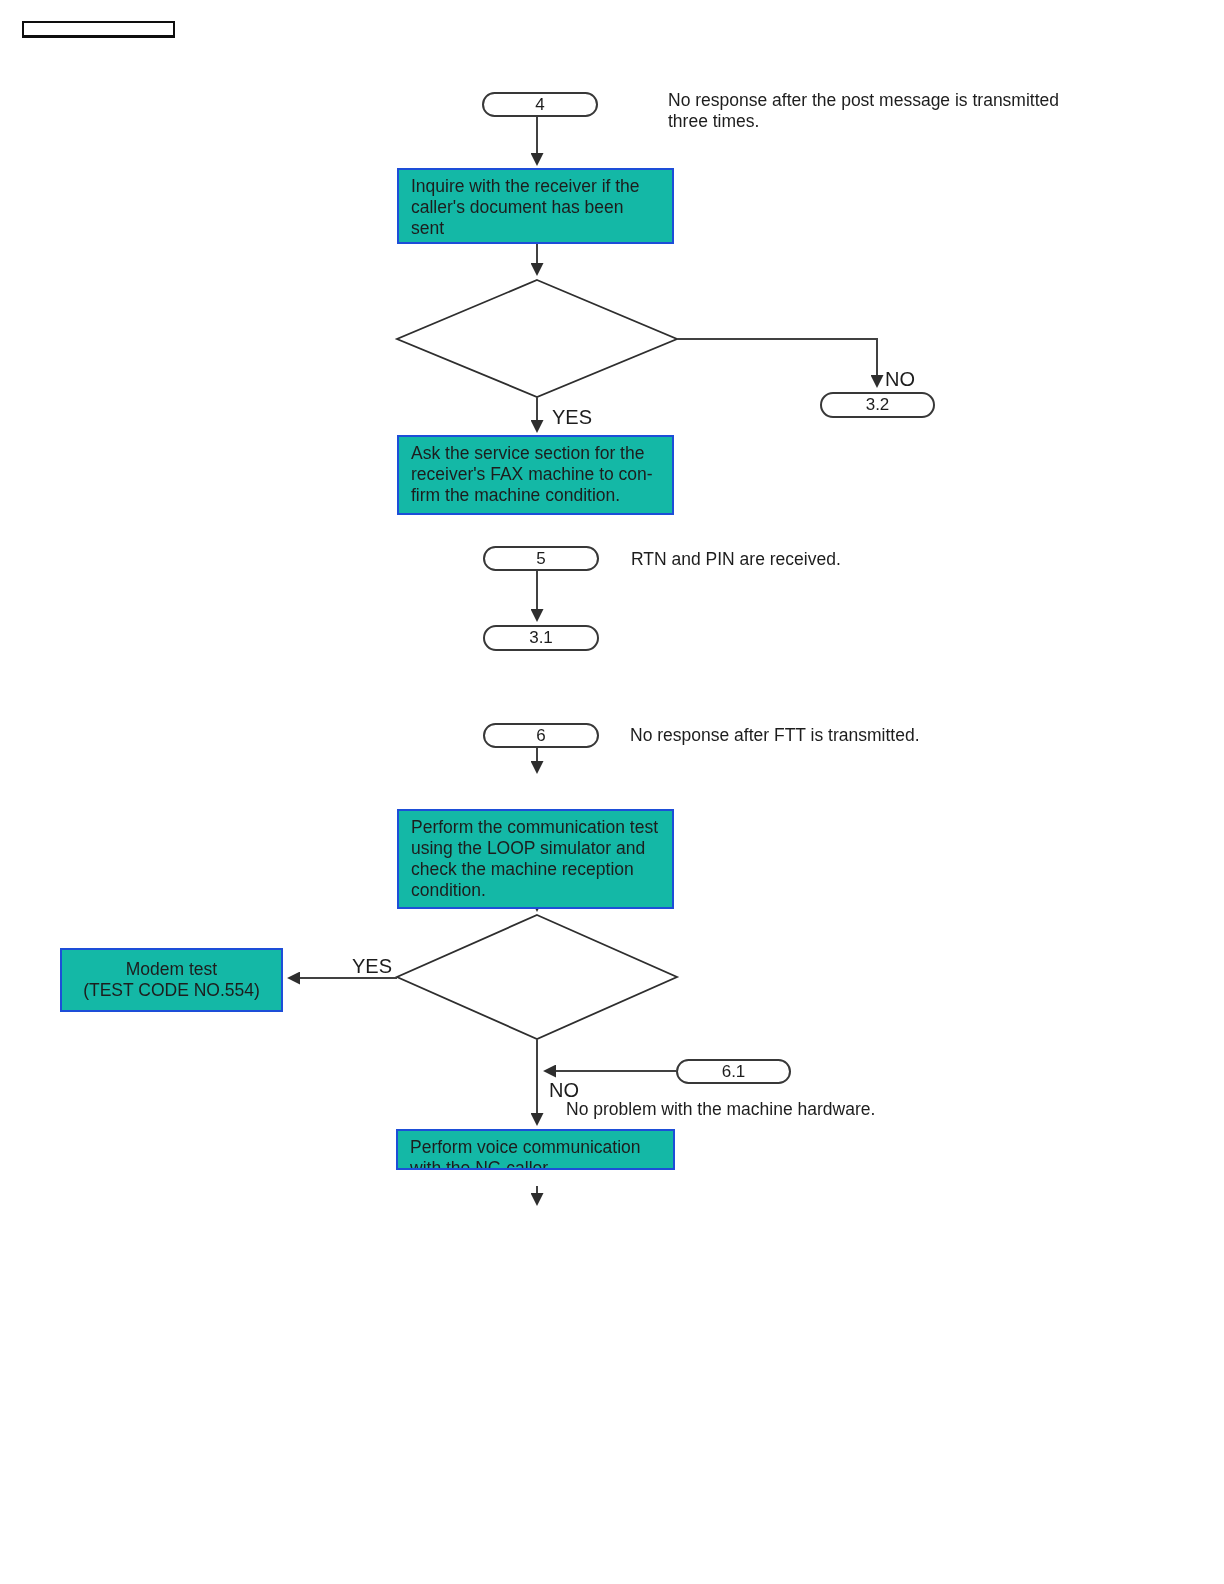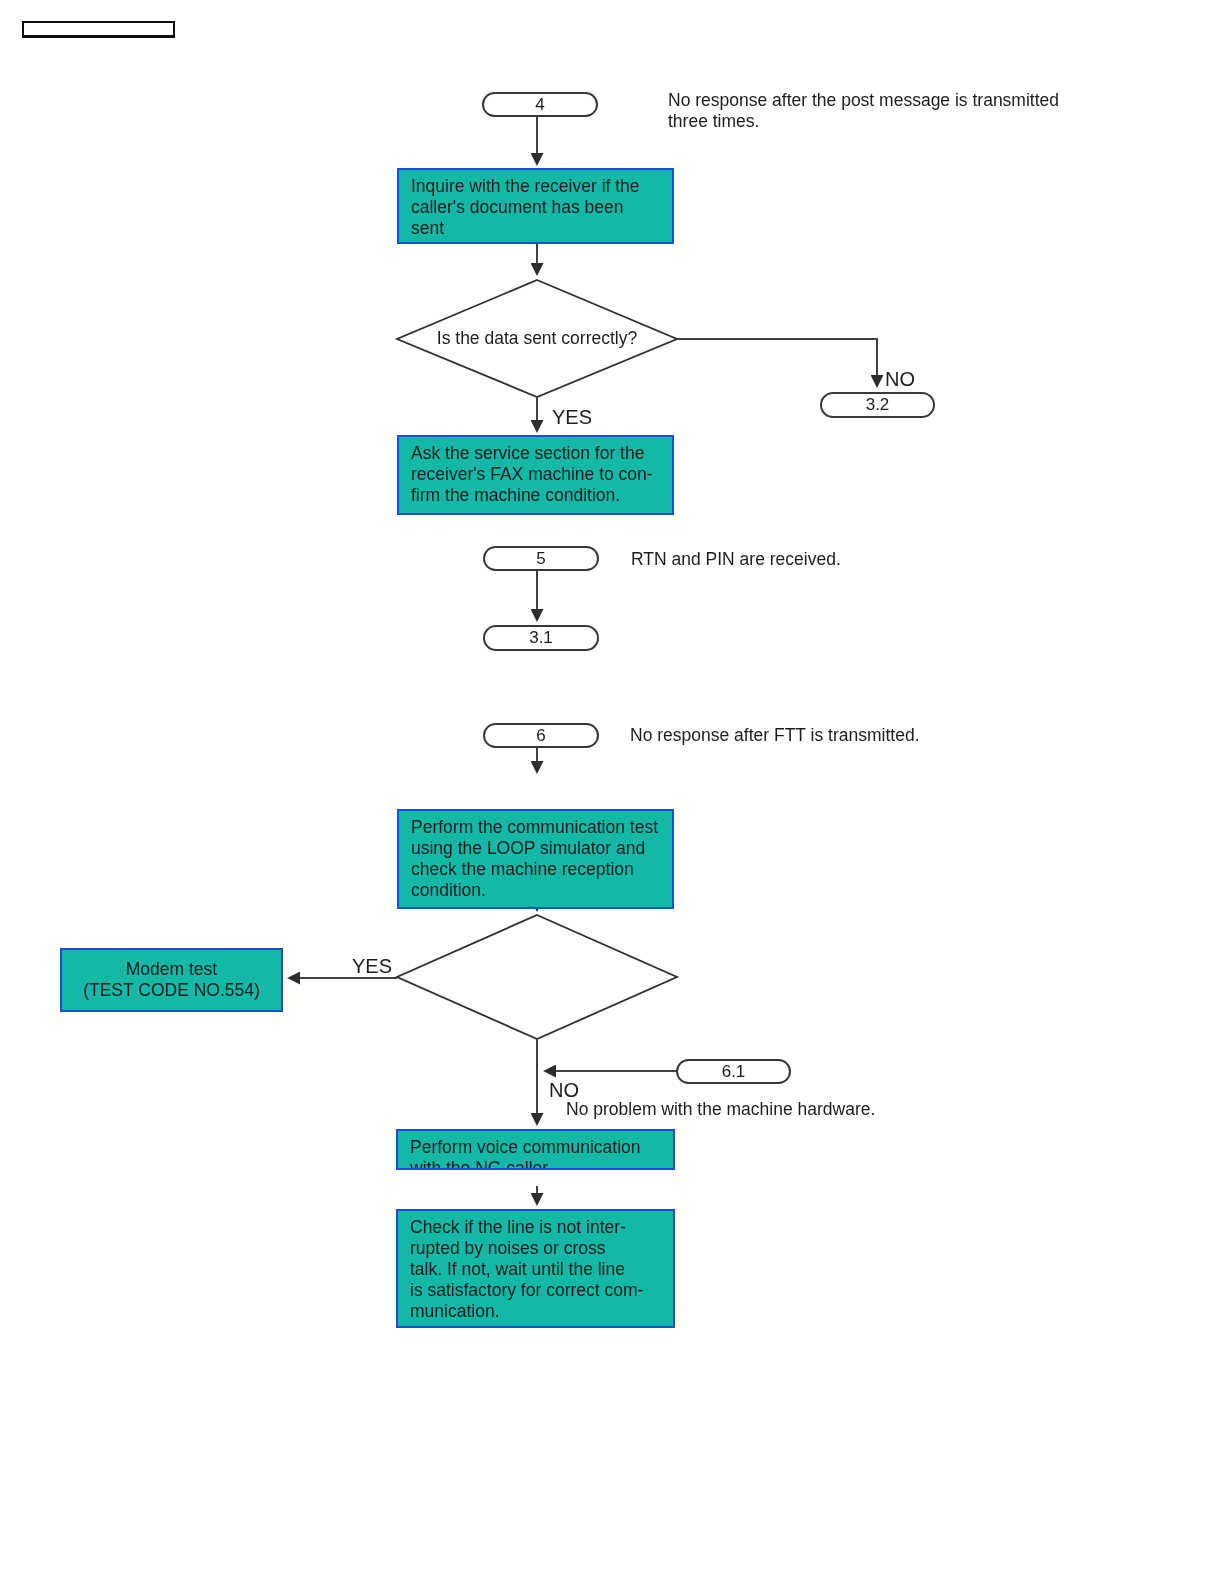--- a/index.html
+++ b/index.html
@@ -67,21 +67,20 @@
   <div class="header-box"></div>
 
   <div class="capsule" style="left:482px; top:92px; width:116px; height:25px;">4</div>
   <div class="caption" style="left:624px; top:90px;margin-left:44px;">No response after the post message is transmitted
 three times.</div>
 
   <div class="pbox" style="left:397px; top:168px; width:277px; height:76px;">Inquire with the receiver if the
 caller's document has been sent
 correctly.</div>
 
-  <div class="diamond-label" style="left:397px; top:280px; width:280px; height:117px;">Is the data sent correctly?</div>
 
   <div class="branch-label" style="left:885px; top:368px;">NO</div>
   <div class="capsule" style="left:820px; top:392px; width:115px; height:26px;">3.2</div>
 
   <div class="branch-label" style="left:552px; top:406px;">YES</div>
 
   <div class="pbox" style="left:397px; top:435px; width:277px; height:80px;">Ask the service section for the
 receiver's FAX machine to con-
 firm the machine condition.</div>
 
@@ -102,19 +101,14 @@
   <div class="pbox centered" style="left:60px; top:948px; width:223px; height:64px;">Modem test
 (TEST CODE NO.554)</div>
 
   <div class="capsule" style="left:676px; top:1059px; width:115px; height:25px;">6.1</div>
   <div class="branch-label" style="left:549px; top:1079px;">NO</div>
   <div class="caption" style="left:566px; top:1099px;">No problem with the machine hardware.</div>
 
   <div class="pbox" style="left:396px; top:1129px; width:279px; height:41px;">Perform voice communication
 with the NG caller.</div>
 
-  <div class="pbox" style="left:396px; top:1209px; width:279px; height:119px;">Check if the line is not inter-
-rupted by noises or cross
-talk. If not, wait until the line
-is satisfactory for correct com-
-munication.</div>
 
 </div>
 
 </body></html>

